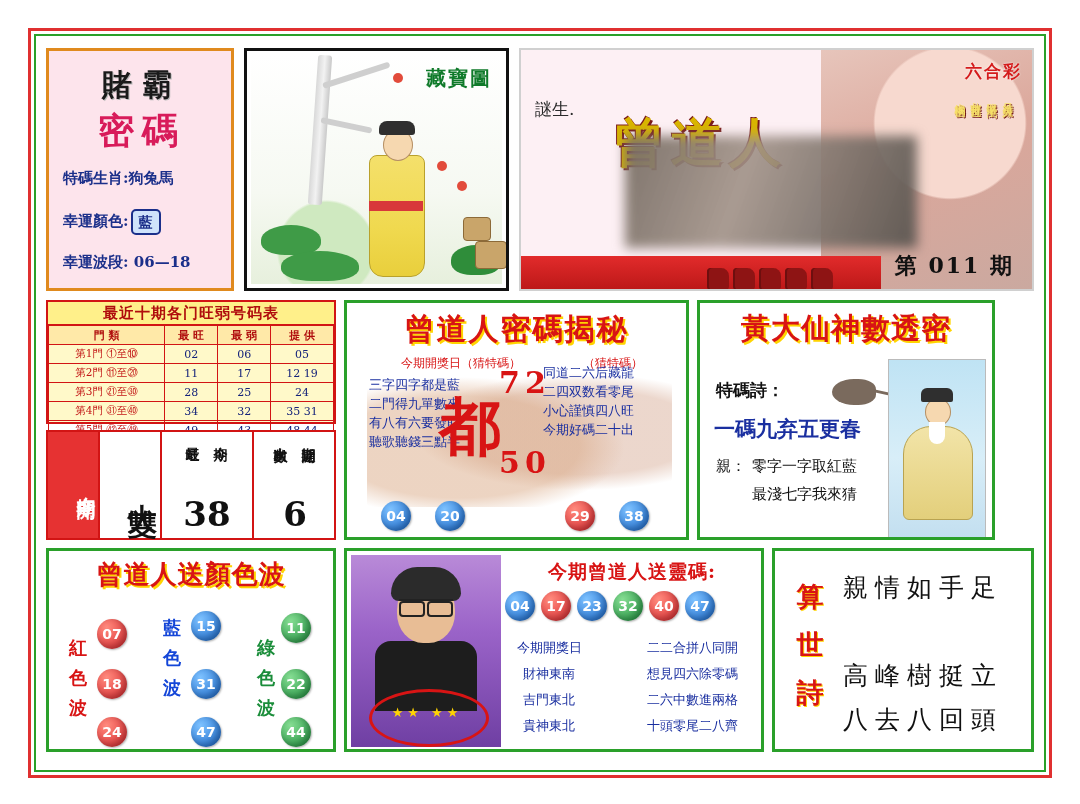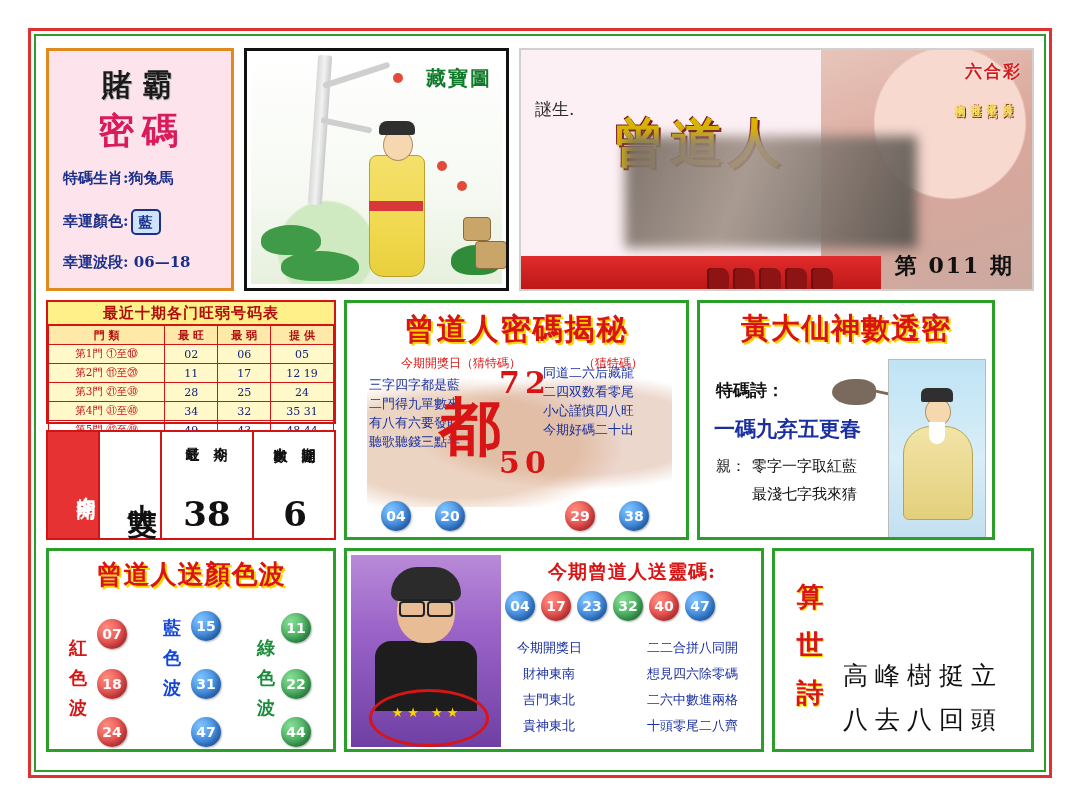--- a/index.html
+++ b/index.html
@@ -659,16 +659,17 @@
     <div class="bm-sub" id="bm-r3">二六中數進兩格</div>
     <div class="bm-sub" id="bm-r4">十頭零尾二八齊</div>
   </div>
 
   <div class="box" id="br-box">
     <div id="br-title">
       <div>算</div>
       <div>世</div>
       <div>詩</div>
     </div>
+    <div class="br-line" id="br-1">親情如手足</div>
     <div class="br-line" id="br-3">高峰樹挺立</div>
     <div class="br-line" id="br-4">八去八回頭</div>
   </div>
 </div>
 
 </body></html>

